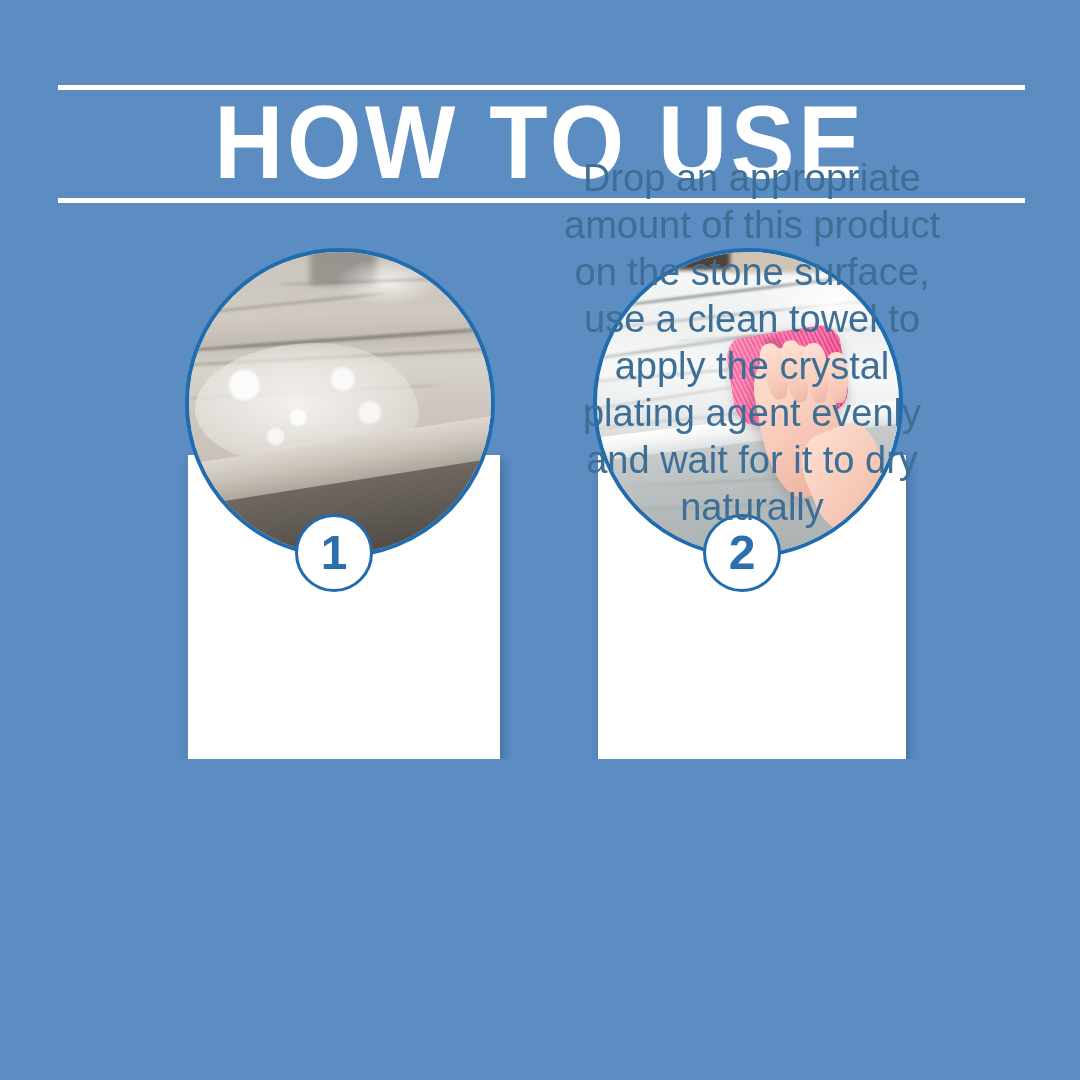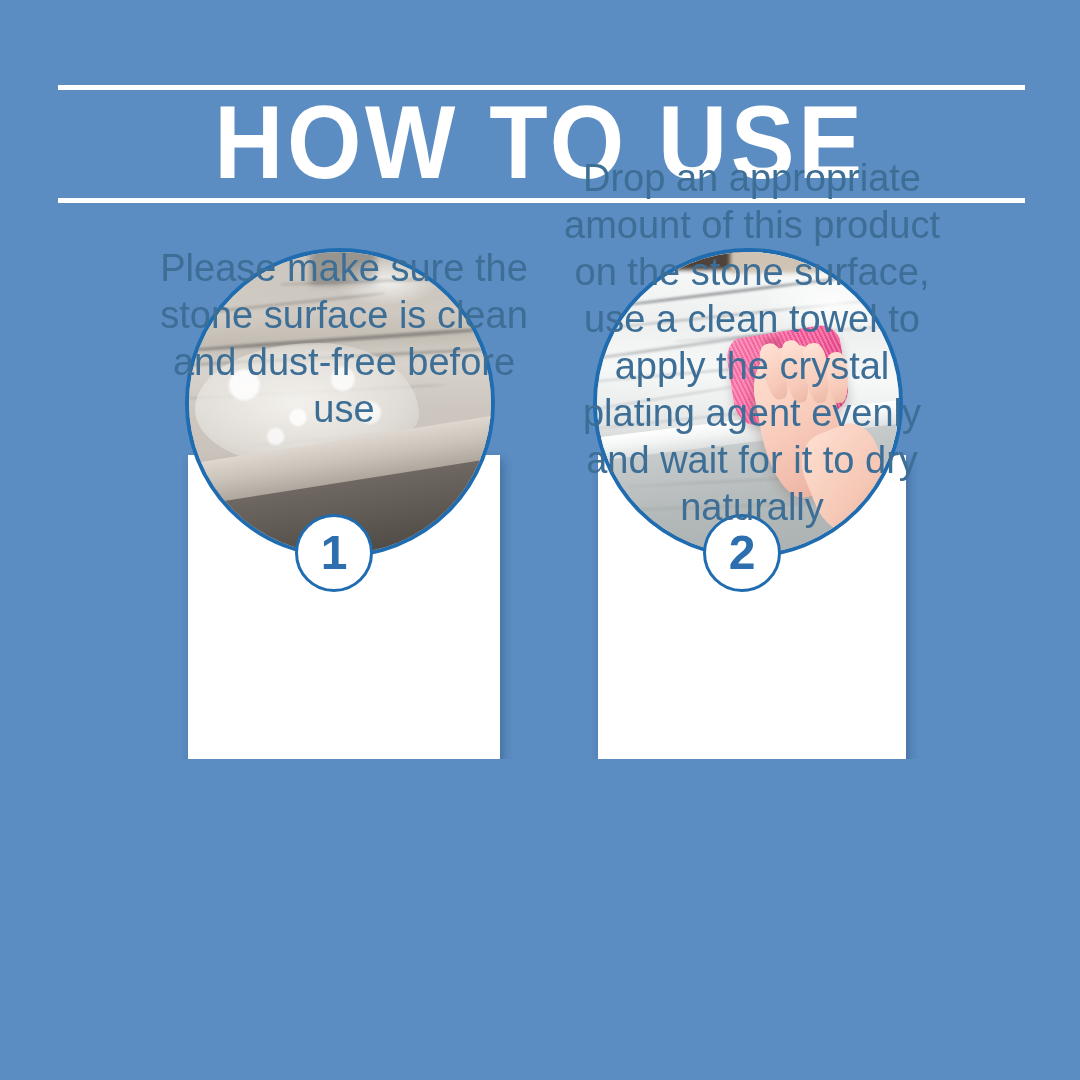--- a/index.html
+++ b/index.html
@@ -368,21 +368,20 @@
           <div class="foam"></div>
           <div class="slab-edge"></div>
           <div class="slab-shadow"></div>
         </div>
       </div>
 
       <div class="step-badge">
         <span>1</span>
       </div>
 
-      <div class="step-text">Please make sure the stone surface is clean and dust-free before use</div>
     </div>
 
     <div class="step step-2">
 
       <div class="step-card"></div>
 
       <div class="photo-circle">
         <div class="photo-inner">
           <div class="marble-b"></div>
           <div class="bg-dark"></div>

